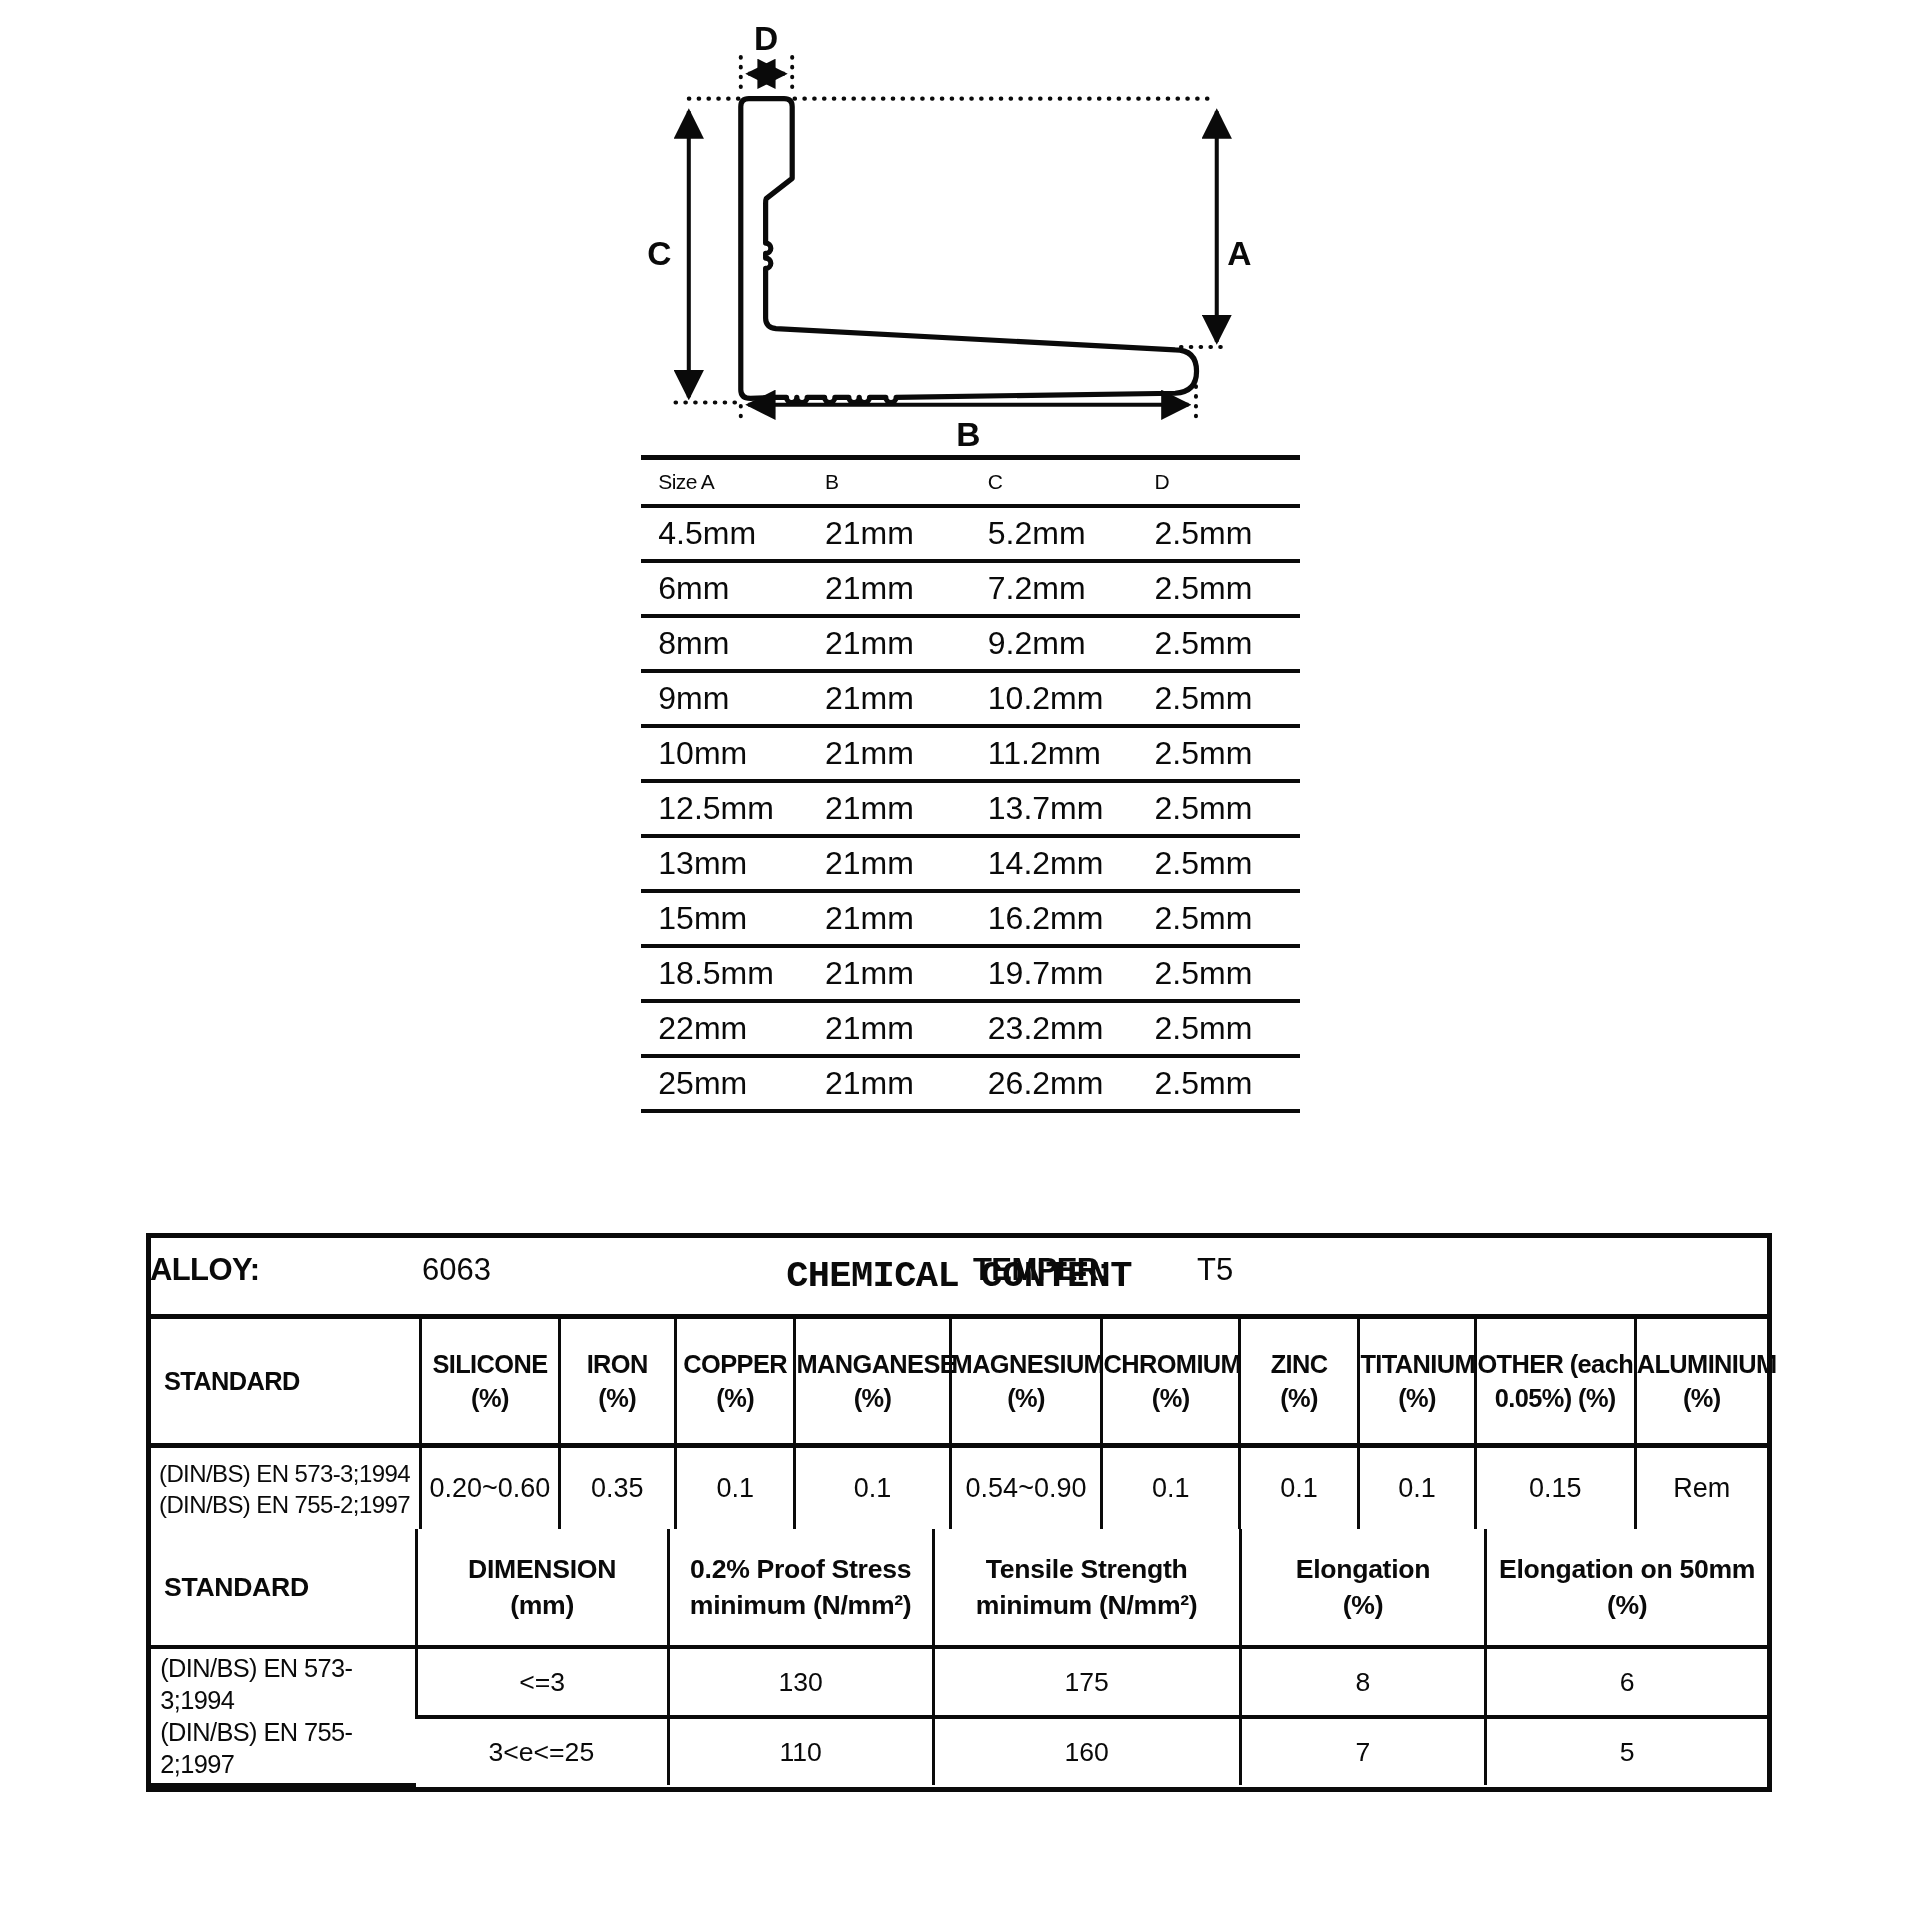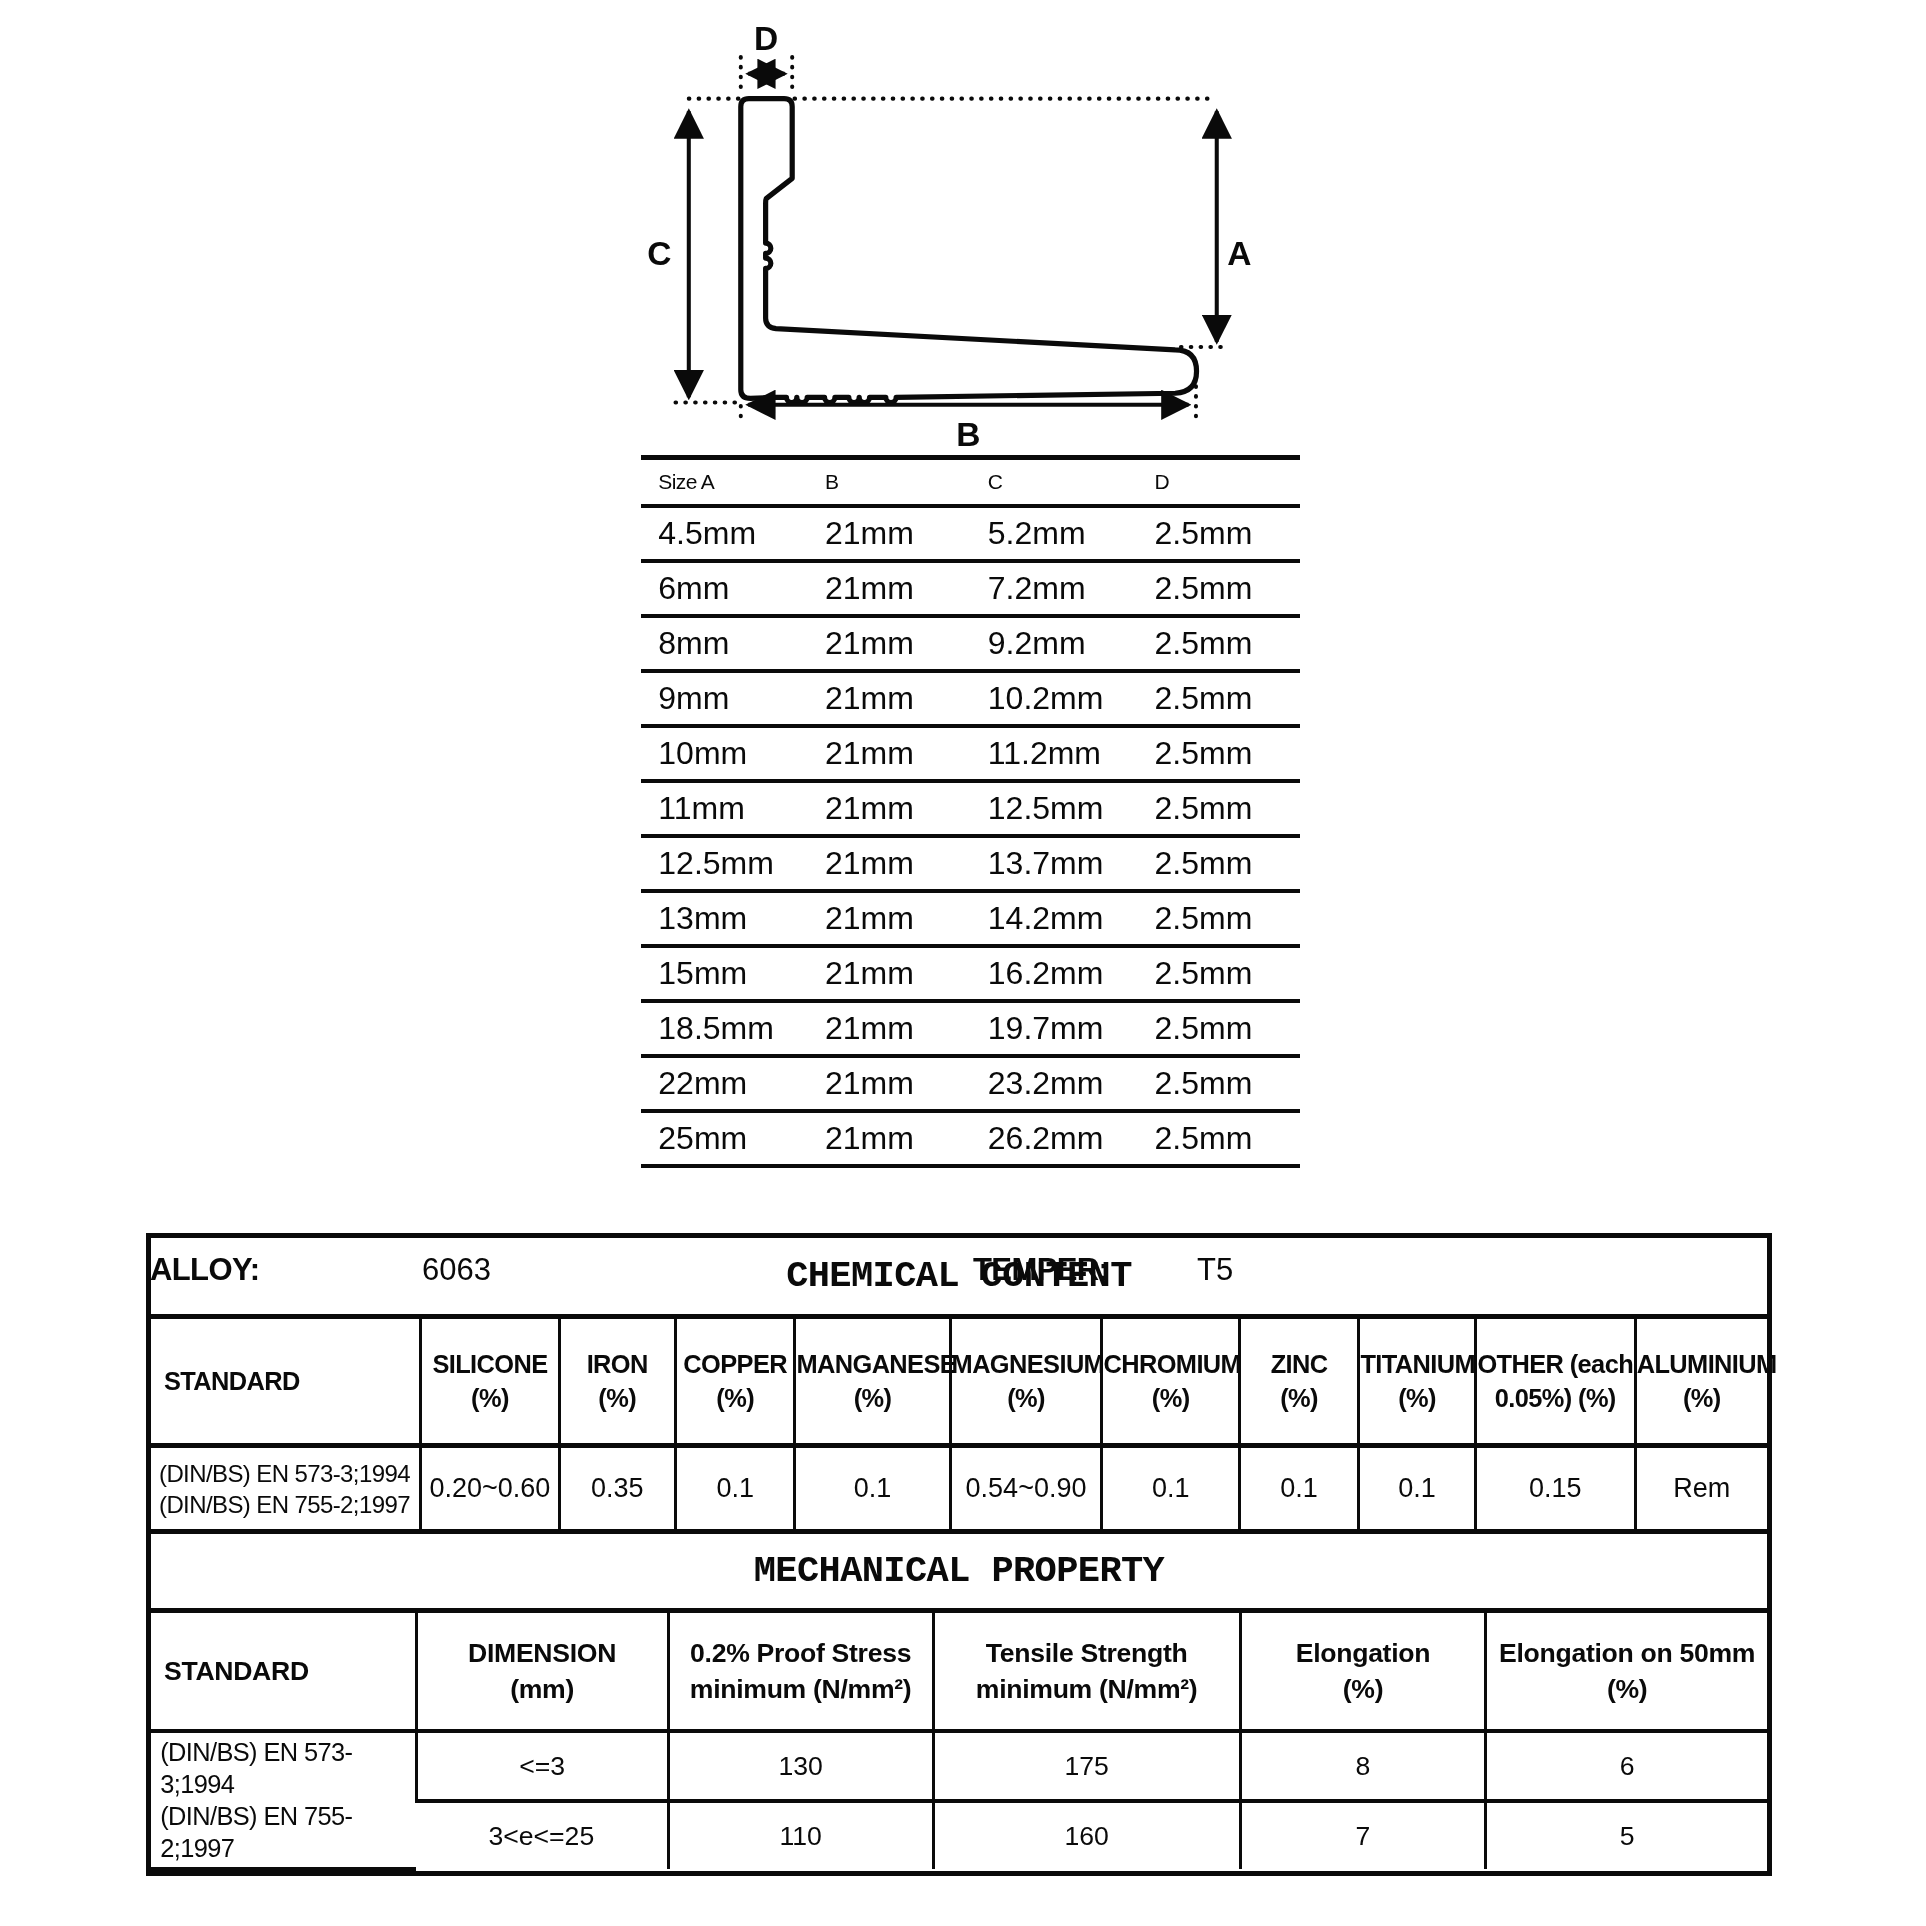--- a/index.html
+++ b/index.html
@@ -127,26 +127,20 @@
           <td>10.2mm</td>
           <td>2.5mm</td>
         </tr>
         <tr>
           <td>10mm</td>
           <td>21mm</td>
           <td>11.2mm</td>
           <td>2.5mm</td>
         </tr>
         <tr>
-          <td>11mm</td>
-          <td>21mm</td>
-          <td>12.5mm</td>
-          <td>2.5mm</td>
-        </tr>
-        <tr>
           <td>12.5mm</td>
           <td>21mm</td>
           <td>13.7mm</td>
           <td>2.5mm</td>
         </tr>
         <tr>
           <td>13mm</td>
           <td>21mm</td>
           <td>14.2mm</td>
           <td>2.5mm</td>
@@ -261,21 +255,20 @@
             <td>0.54~0.90</td>
             <td>0.1</td>
             <td>0.1</td>
             <td>0.1</td>
             <td>0.15</td>
             <td>Rem</td>
           </tr>
         </tbody>
     </table>
 
-    <div class="tbl-title" id="mech-title">MECHANICAL PROPERTY</div>
     <table>
       <colgroup>
         <col style="width:16.4%">
           <col style="width:15.6%">
           <col style="width:16.4%">
         <col style="width:19.0%">
           <col style="width:15.2%">
           <col style="width:17.4%">
       </colgroup>
       <thead>

